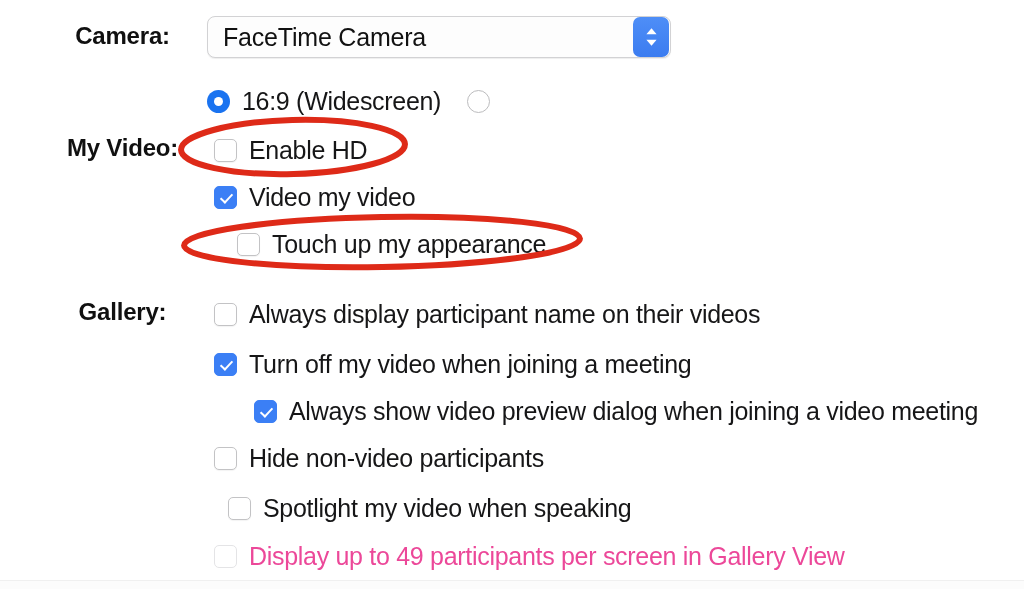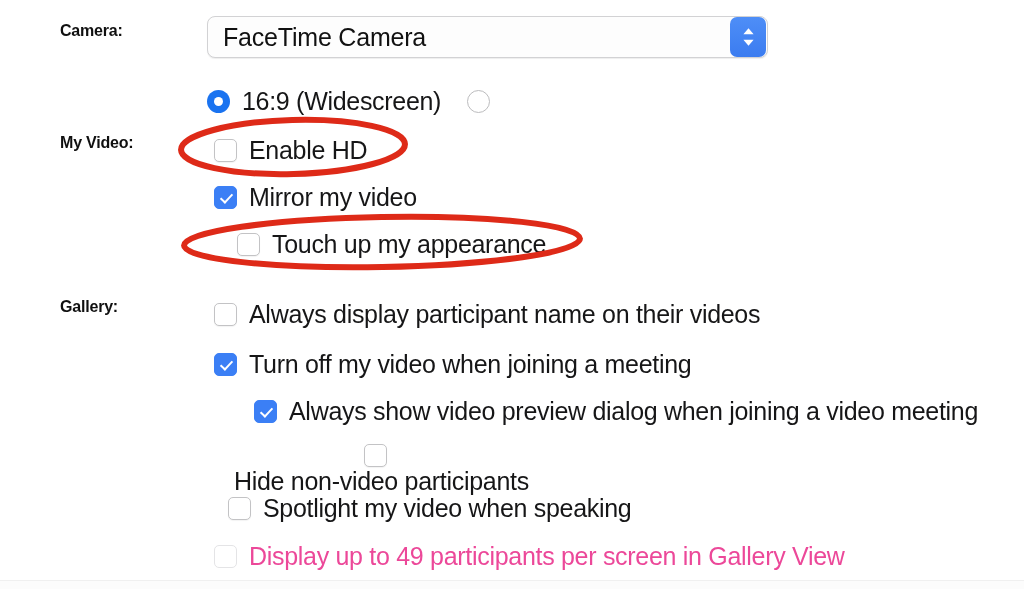--- a/index.html
+++ b/index.html
@@ -27,33 +27,33 @@
   .row {
     position: absolute;
     display: flex;
     align-items: center;
     white-space: nowrap;
   }
 
   .side-label {
     position: absolute;
     width: 125px;
-    text-align: left;
+    text-align: center;
     font-weight: bold;
-    font-size: 16px;
+    font-size: 24px;
     letter-spacing: -0.2px;
     color: #101010;
   }
 
   
   .select-wrap {
     position: absolute;
     left: 207px;
     top: 16px;
-    width: 561px;
+    width: 464px;
     height: 42px;
     box-sizing: border-box;
     background: #fdfdfd;
     border: 1px solid #d2d2d4;
     border-radius: 8px;
     box-shadow: 0 1px 1px rgba(0,0,0,0.07);
     display: flex;
     align-items: center;
   }
   .select-value {
@@ -192,21 +192,21 @@
 
   <div class="side-label" style="left:60px; top:134px;">My Video:</div>
 
   <div class="row" style="left:214px; top:136px;">
     <span class="cb"></span>
     <span class="opt-label">Enable HD</span>
   </div>
 
   <div class="row" style="left:214px; top:183px;">
     <span class="cb on"></span>
-    <span class="opt-label">Mirror my video</span>
+    <span class="opt-label">Video my video</span>
   </div>
 
   <div class="row" style="left:214px; top:230px;margin-left:23px;">
     <span class="cb"></span>
     <span class="opt-label">Touch up my appearance</span>
   </div>
 
   <div class="side-label" style="left:60px; top:298px;">Gallery:</div>
 
   <div class="row" style="left:214px; top:300px;">
@@ -217,21 +217,21 @@
   <div class="row" style="left:214px; top:350px;">
     <span class="cb on"></span>
     <span class="opt-label">Turn off my video when joining a meeting</span>
   </div>
 
   <div class="row" style="left:214px; top:397px;padding-left:40px;">
     <span class="cb on"></span>
     <span class="opt-label">Always show video preview dialog when joining a video meeting</span>
   </div>
 
-  <div class="row" style="left:222px; top:444px;flex-direction:column;">
+  <div class="row" style="left:214px; top:444px;">
     <span class="cb"></span>
     <span class="opt-label">Hide non-video participants</span>
   </div>
 
   <div class="row" style="left:228px; top:494px;">
     <span class="cb"></span>
     <span class="opt-label">Spotlight my video when speaking</span>
   </div>
 
   <div class="row" style="left:214px; top:542px;">

